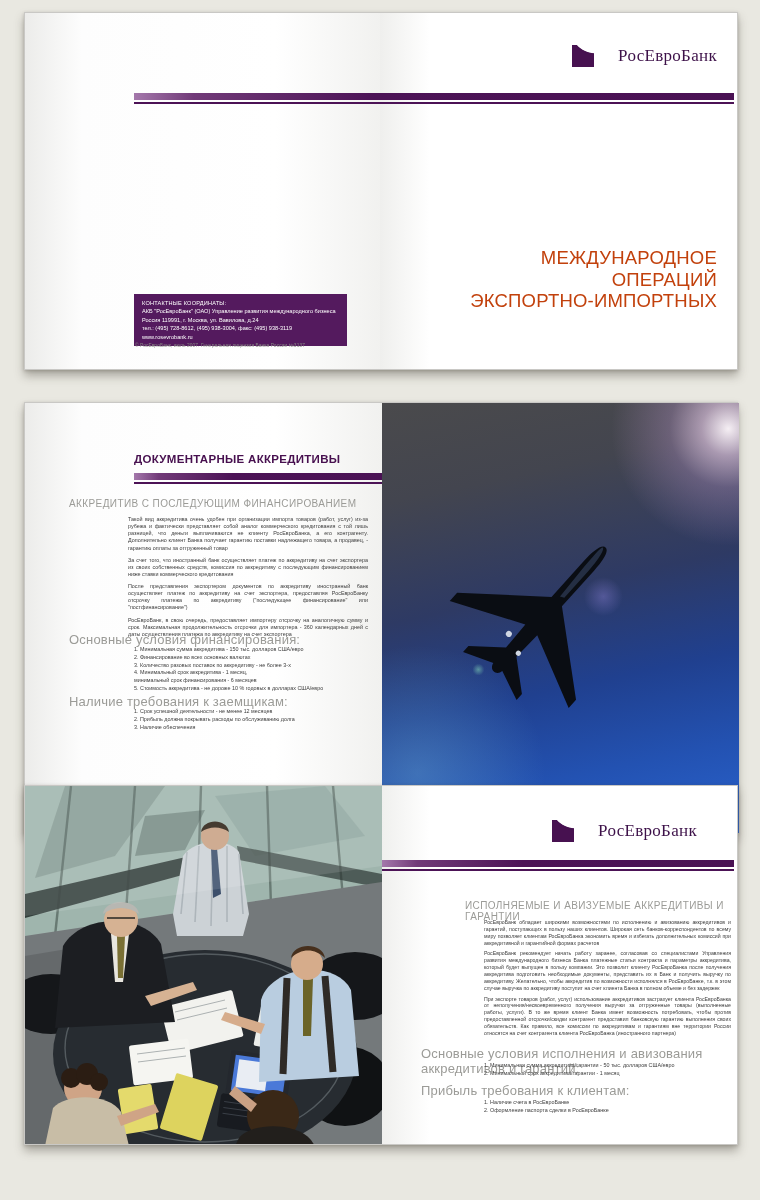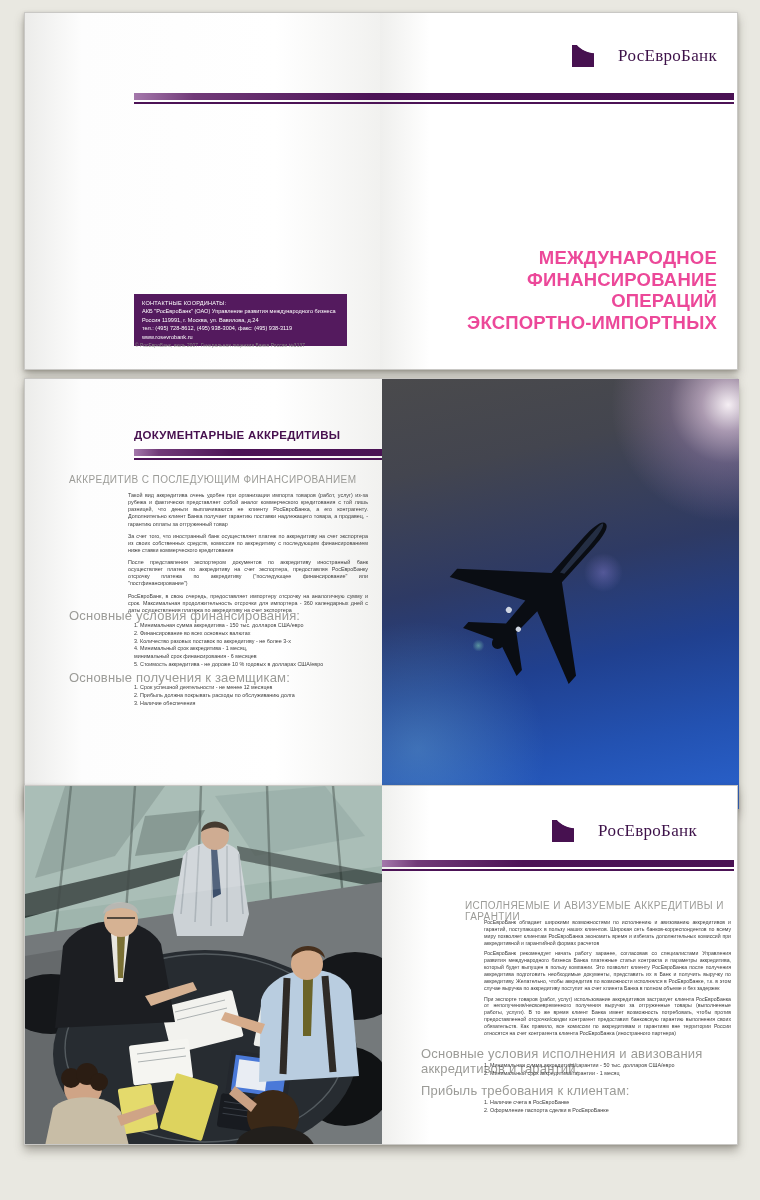--- a/index.html
+++ b/index.html
@@ -10,42 +10,42 @@
     position:relative;
     overflow:hidden;
   }
   .spread {
     position:absolute; left:24px; width:714px; height:358px;
     background:#fff;
     box-shadow:0 6px 9px rgba(70,65,55,0.38), 0 1px 3px rgba(70,65,55,0.25);
     border:1px solid rgba(100,98,90,0.35);
   }
   #spread-cover   { top:12px; }
-  #spread-middle  { top:378px; height:432px; }
+  #spread-middle  { top:402px; height:432px; }
   #spread-bottom  { top:785px; height:360px; }
 
   .page { position:absolute; top:0; bottom:0; width:357px; }
   .page.left  { left:0; }
   .page.right { right:0; }
   .page.paper-l { background:linear-gradient(90deg,#ececea 0%,#fdfdfd 16%,#ffffff 70%,#f1f1ef 100%); }
   .page.paper-r { background:linear-gradient(90deg,#efefed 0%,#ffffff 14%,#ffffff 100%); }
 
   
   .band { position:absolute; height:7px;
     background:linear-gradient(90deg,#a478ab 0%,#713a78 10%,#4c1356 40%,#4a1254 100%); }
   .band .thin { position:absolute; left:0; right:0; top:9px; height:2px; background:#4c1356; }
 
   
   .logo { position:absolute; display:flex; align-items:center; gap:24px; }
   .logo .mark { width:22px; height:22px; display:block; }
   .logo .word { font-family:"Liberation Serif", serif; font-size:17px; color:#3d1149; letter-spacing:0.3px; }
 
   
   .cover-title { position:absolute; right:20px; top:234px; text-align:right;
-    color:#ec4899; font-weight:bold; font-size:18.5px; line-height:21.5px; letter-spacing:0.2px; }
+    color:#c2410c; font-weight:normal; font-size:18.5px; line-height:21.5px; letter-spacing:0.2px; }
   .contact-box { position:absolute; left:109px; top:281px; width:213px;
     background:#541a5e; color:#fff; padding:5px 8px; font-size:5.6px; line-height:1.5; }
   .contact-box .c-head { letter-spacing:0.2px; }
   .copyright { position:absolute; left:110px; top:330px; font-size:4.8px; color:#8a8a86; letter-spacing:0.1px; }
 
   
   .doc-heading { position:absolute; left:109px; top:50px; font-size:11.5px; font-weight:bold;
     color:#47104f; letter-spacing:0.3px; }
   .grey-h1 { position:absolute; font-size:10px; color:#9b9b97; letter-spacing:0.4px; }
   .grey-h2 { position:absolute; font-size:13px; color:#9b9b97; letter-spacing:0.2px; }
@@ -91,21 +91,20 @@
     </svg>
     <span class="word">РосЕвроБанк</span>
   </div>
 
   <div class="band" style="left:109px; right:3px; top:80px;">
     <div class="thin"></div>
   </div>
 
   <div class="cover-title">
     <div>МЕЖДУНАРОДНОЕ</div>
-    <div>ФИНАНСИРОВАНИЕ</div>
     <div>ОПЕРАЦИЙ</div>
     <div>ЭКСПОРТНО-ИМПОРТНЫХ</div>
   </div>
 
   <div class="contact-box">
     <div class="c-head">КОНТАКТНЫЕ КООРДИНАТЫ:</div>
     <div>АКБ "РосЕвроБанк" (ОАО) Управление развития международного бизнеса</div>
     <div>Россия 119991, г. Москва, ул. Вавилова, д.24</div>
     <div>тел.: (495) 728-8612, (495) 938-3004, факс: (495) 938-3119</div>
     <div>www.rosevrobank.ru</div>
@@ -134,21 +133,21 @@
   <div class="grey-h2" style="left:44px; top:229px;">Основные условия финансирования:</div>
   <div class="num-list" style="left:109px; top:243px;">
     <div>1. Минимальная сумма аккредитива - 150 тыс. долларов США/евро</div>
     <div>2. Финансирование во всех основных валютах</div>
     <div>3. Количество разовых поставок по аккредитиву - не более 3-х</div>
     <div>4. Минимальный срок аккредитива - 1 месяц,</div>
     <div>минимальный срок финансирования - 6 месяцев</div>
     <div>5. Стоимость аккредитива - не дороже 10 % годовых в долларах США/евро</div>
   </div>
 
-  <div class="grey-h2" style="left:44px; top:291px;">Основные получения к заемщикам:</div>
+  <div class="grey-h2" style="left:44px; top:291px;">Наличие требования к заемщикам:</div>
   <div class="num-list" style="left:109px; top:305px;">
     <div>1. Срок успешной деятельности - не менее 12 месяцев</div>
     <div>2. Прибыль должна покрывать расходы по обслуживанию долга</div>
     <div>3. Наличие обеспечения</div>
   </div>
 
   <div class="photo-sky">
     <svg width="340" height="250" viewBox="-170 -125 340 250">
       <g transform="translate(-18,12) rotate(42)">
         <path fill="#0a0d13" d="M0,-95 C5,-95 7,-84 7,-70 L7,-22 L80,38 L80,49 L8,16 L7,46 L36,70 L36,78 L6,66

